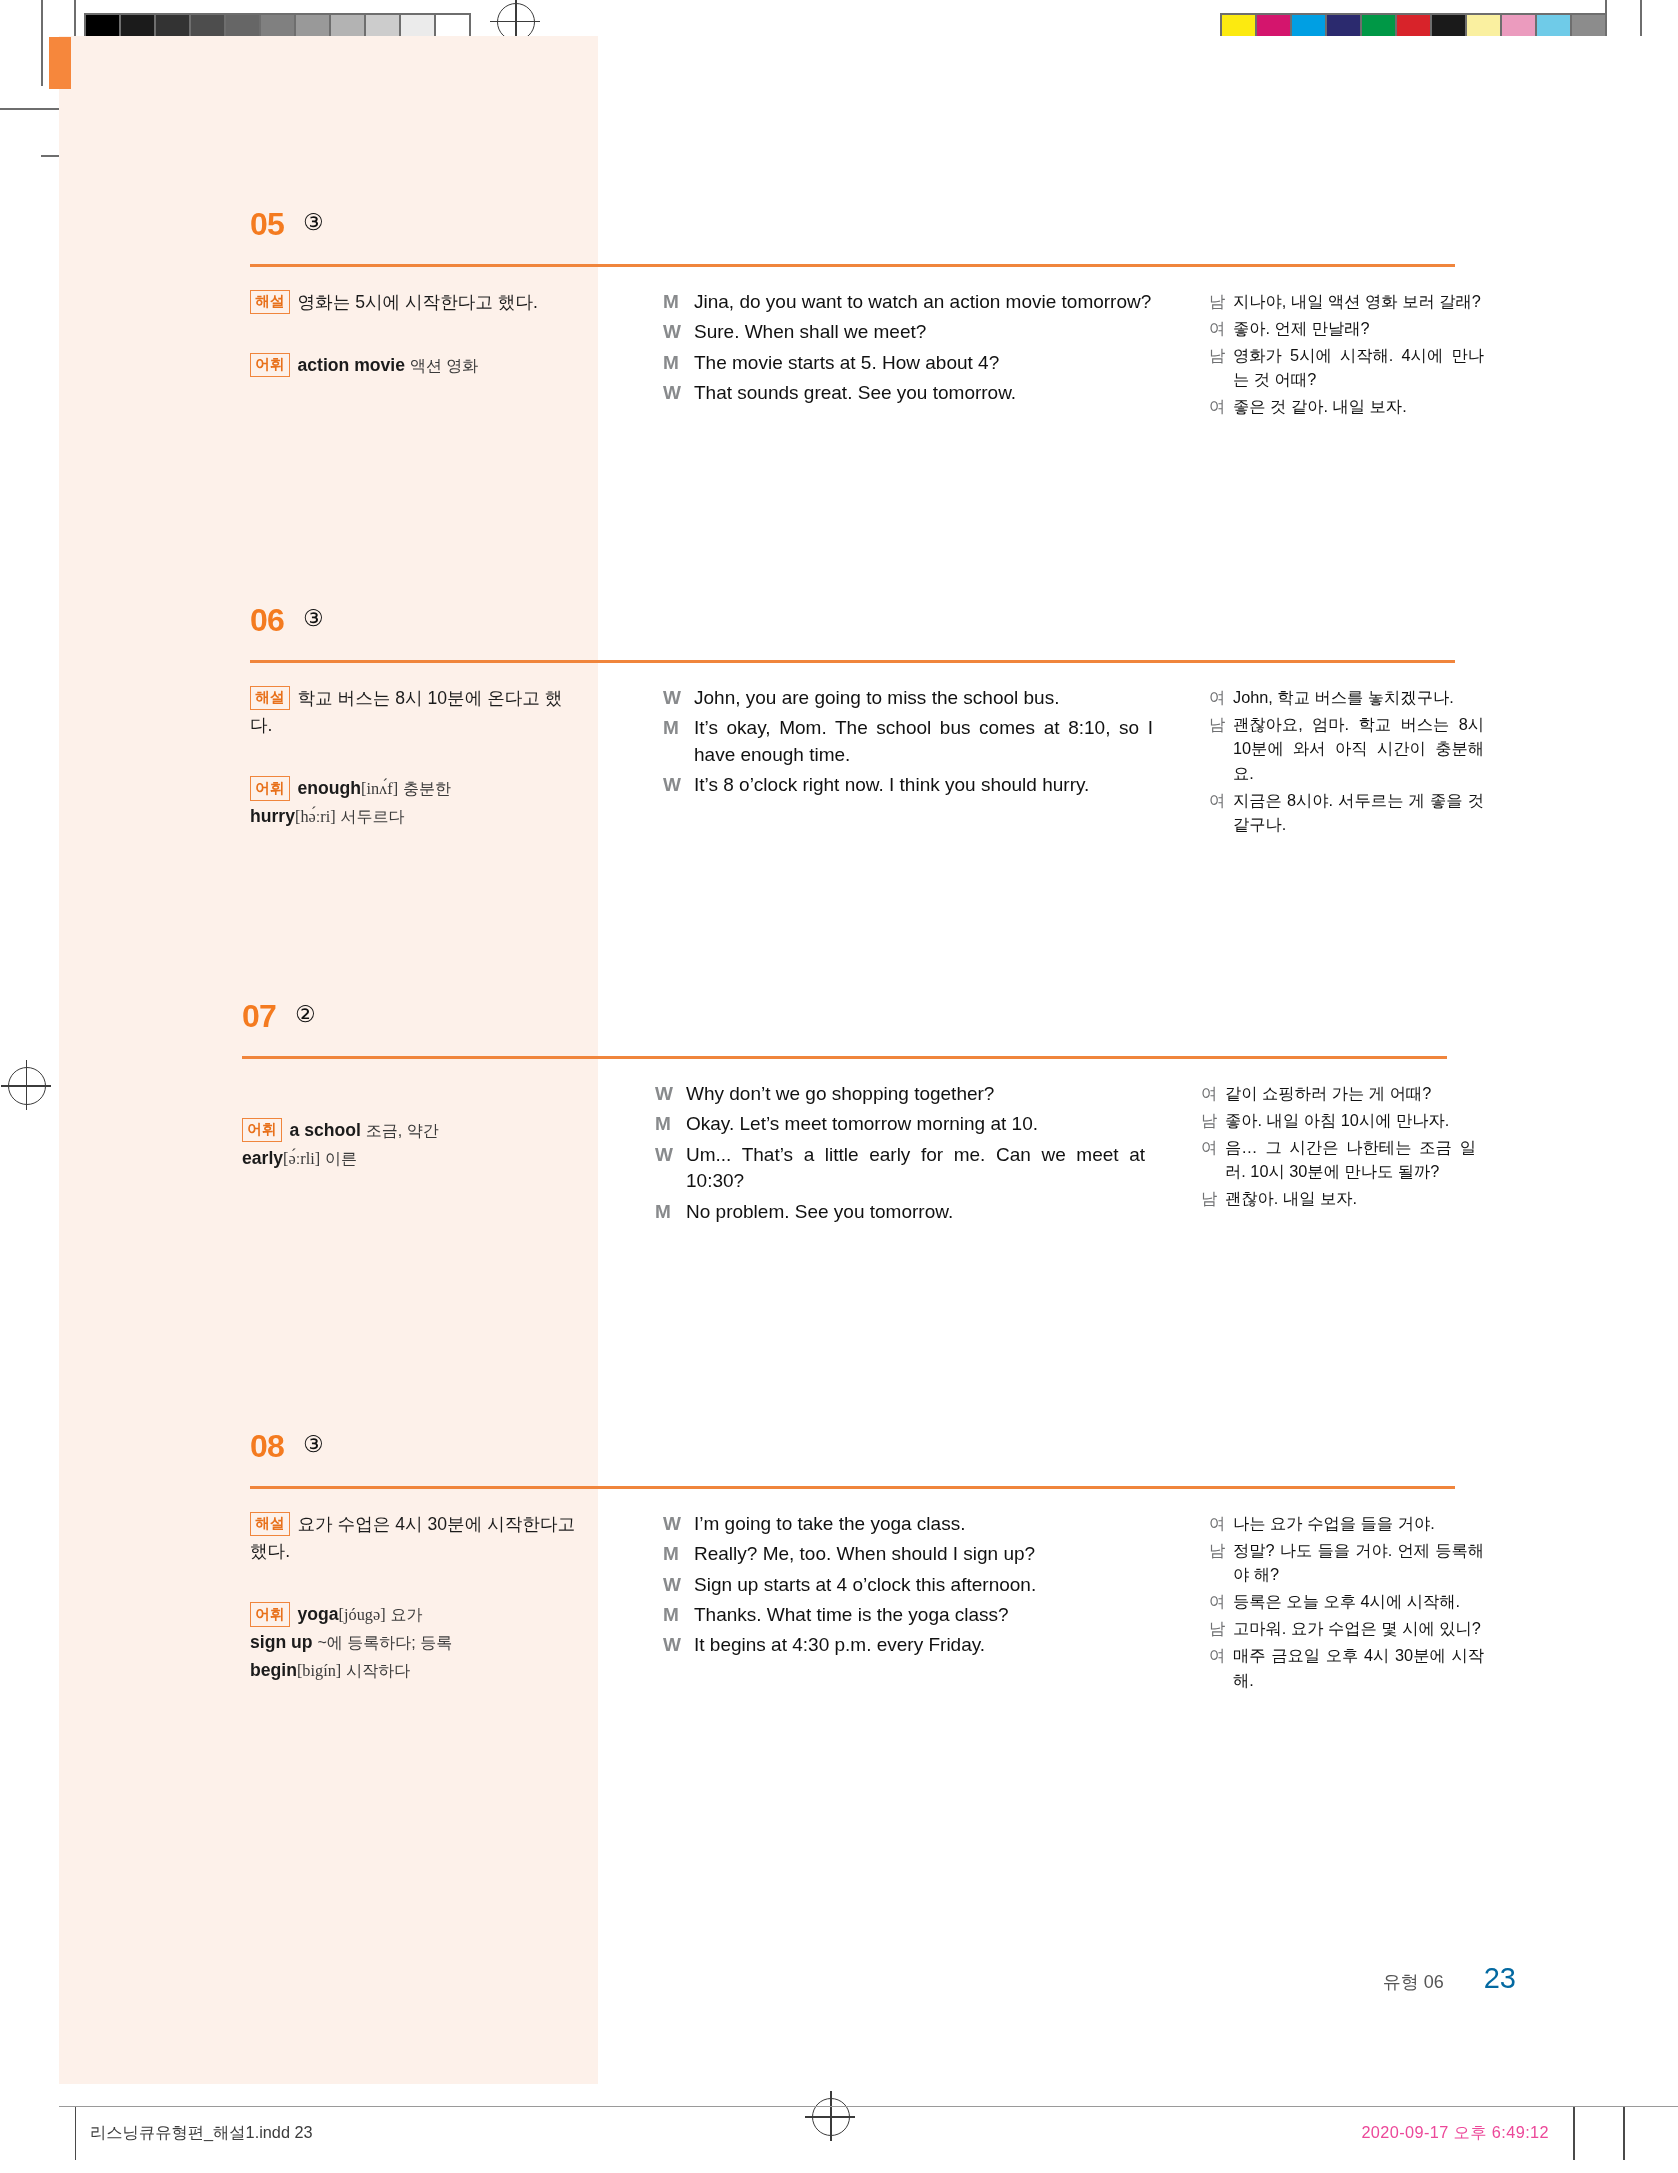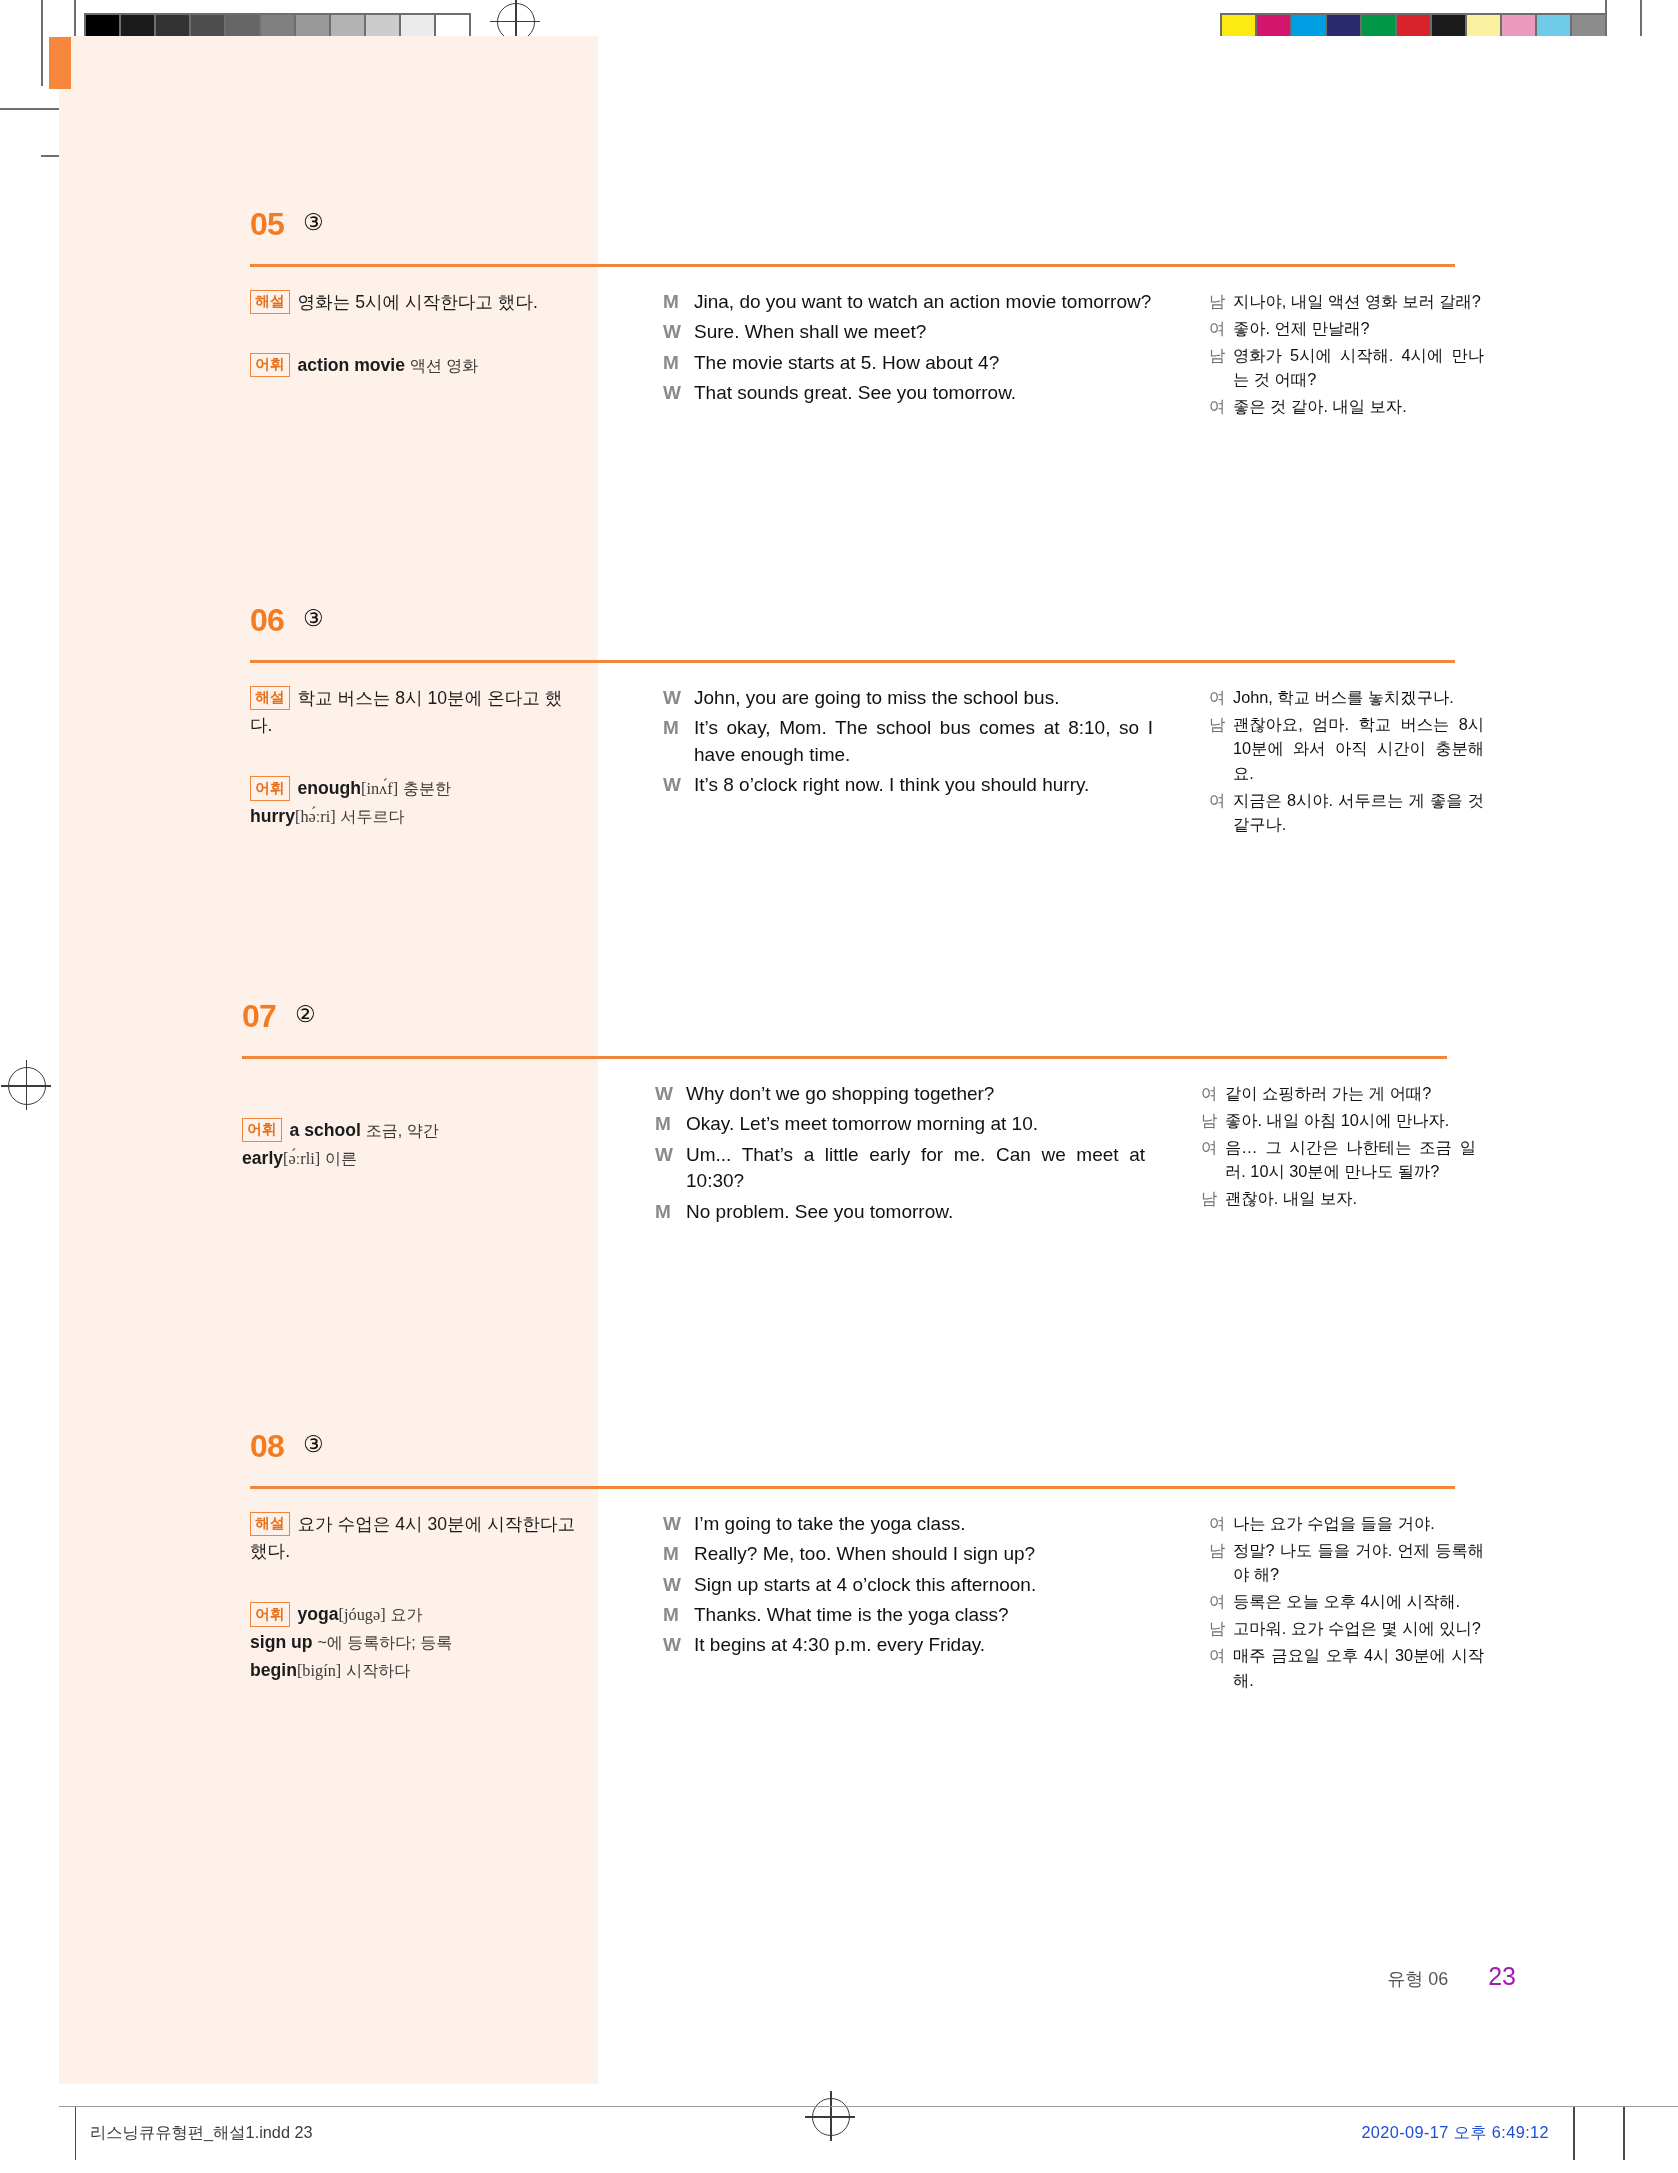--- a/index.html
+++ b/index.html
@@ -91,31 +91,31 @@
   .kline { display:flex; margin-bottom:2.6px; }
   .kspk { width:24px; flex:0 0 24px; font-size:16.3px; color:#6f7072; line-height:1.5; }
   .kutt { font-size:16.3px; line-height:1.5; color:#111; flex:1; text-align:justify; }
 
   
   .footer {
     position:absolute; left:0; bottom:0; width:100%;
     text-align:right; color:#555;
   }
   .foot-sec { font-size:18px; color:#555; margin-right:36px; }
-  .foot-page { font-size:25px; color:#a21caf; font-weight:500; }
+  .foot-page { font-size:29px; color:#0369a1; font-weight:500; }
 
   .printbar {
     position:absolute; left:59px; top:2106px; width:1619px; height:53px;
     border-top:1.7px solid #9a9a9a;
   }
   .printbar .pb-left {
     position:absolute; left:31px; top:14.6px; font-size:16.3px; color:#3c3c3c;
   }
   .printbar .pb-right {
-    position:absolute; right:129px; top:14.6px; font-size:16.3px; color:#1d4ed8;
+    position:absolute; right:129px; top:14.6px; font-size:16.3px; color:#ec4899;
     letter-spacing:0.4px;
   }
   .pb-tick { position:absolute; background:#4a4a4a; width:1.7px; height:53px; top:0; }
 </style>
 </head>
 <body>
 
 <div class="crop-line" style="left:41px;top:0;width:1.7px;height:86px;"></div>
 <div class="crop-line" style="left:0;top:108px;width:129px;height:1.7px;"></div>
 <div class="crop-line" style="left:74px;top:0;width:1.7px;height:103px;"></div>

